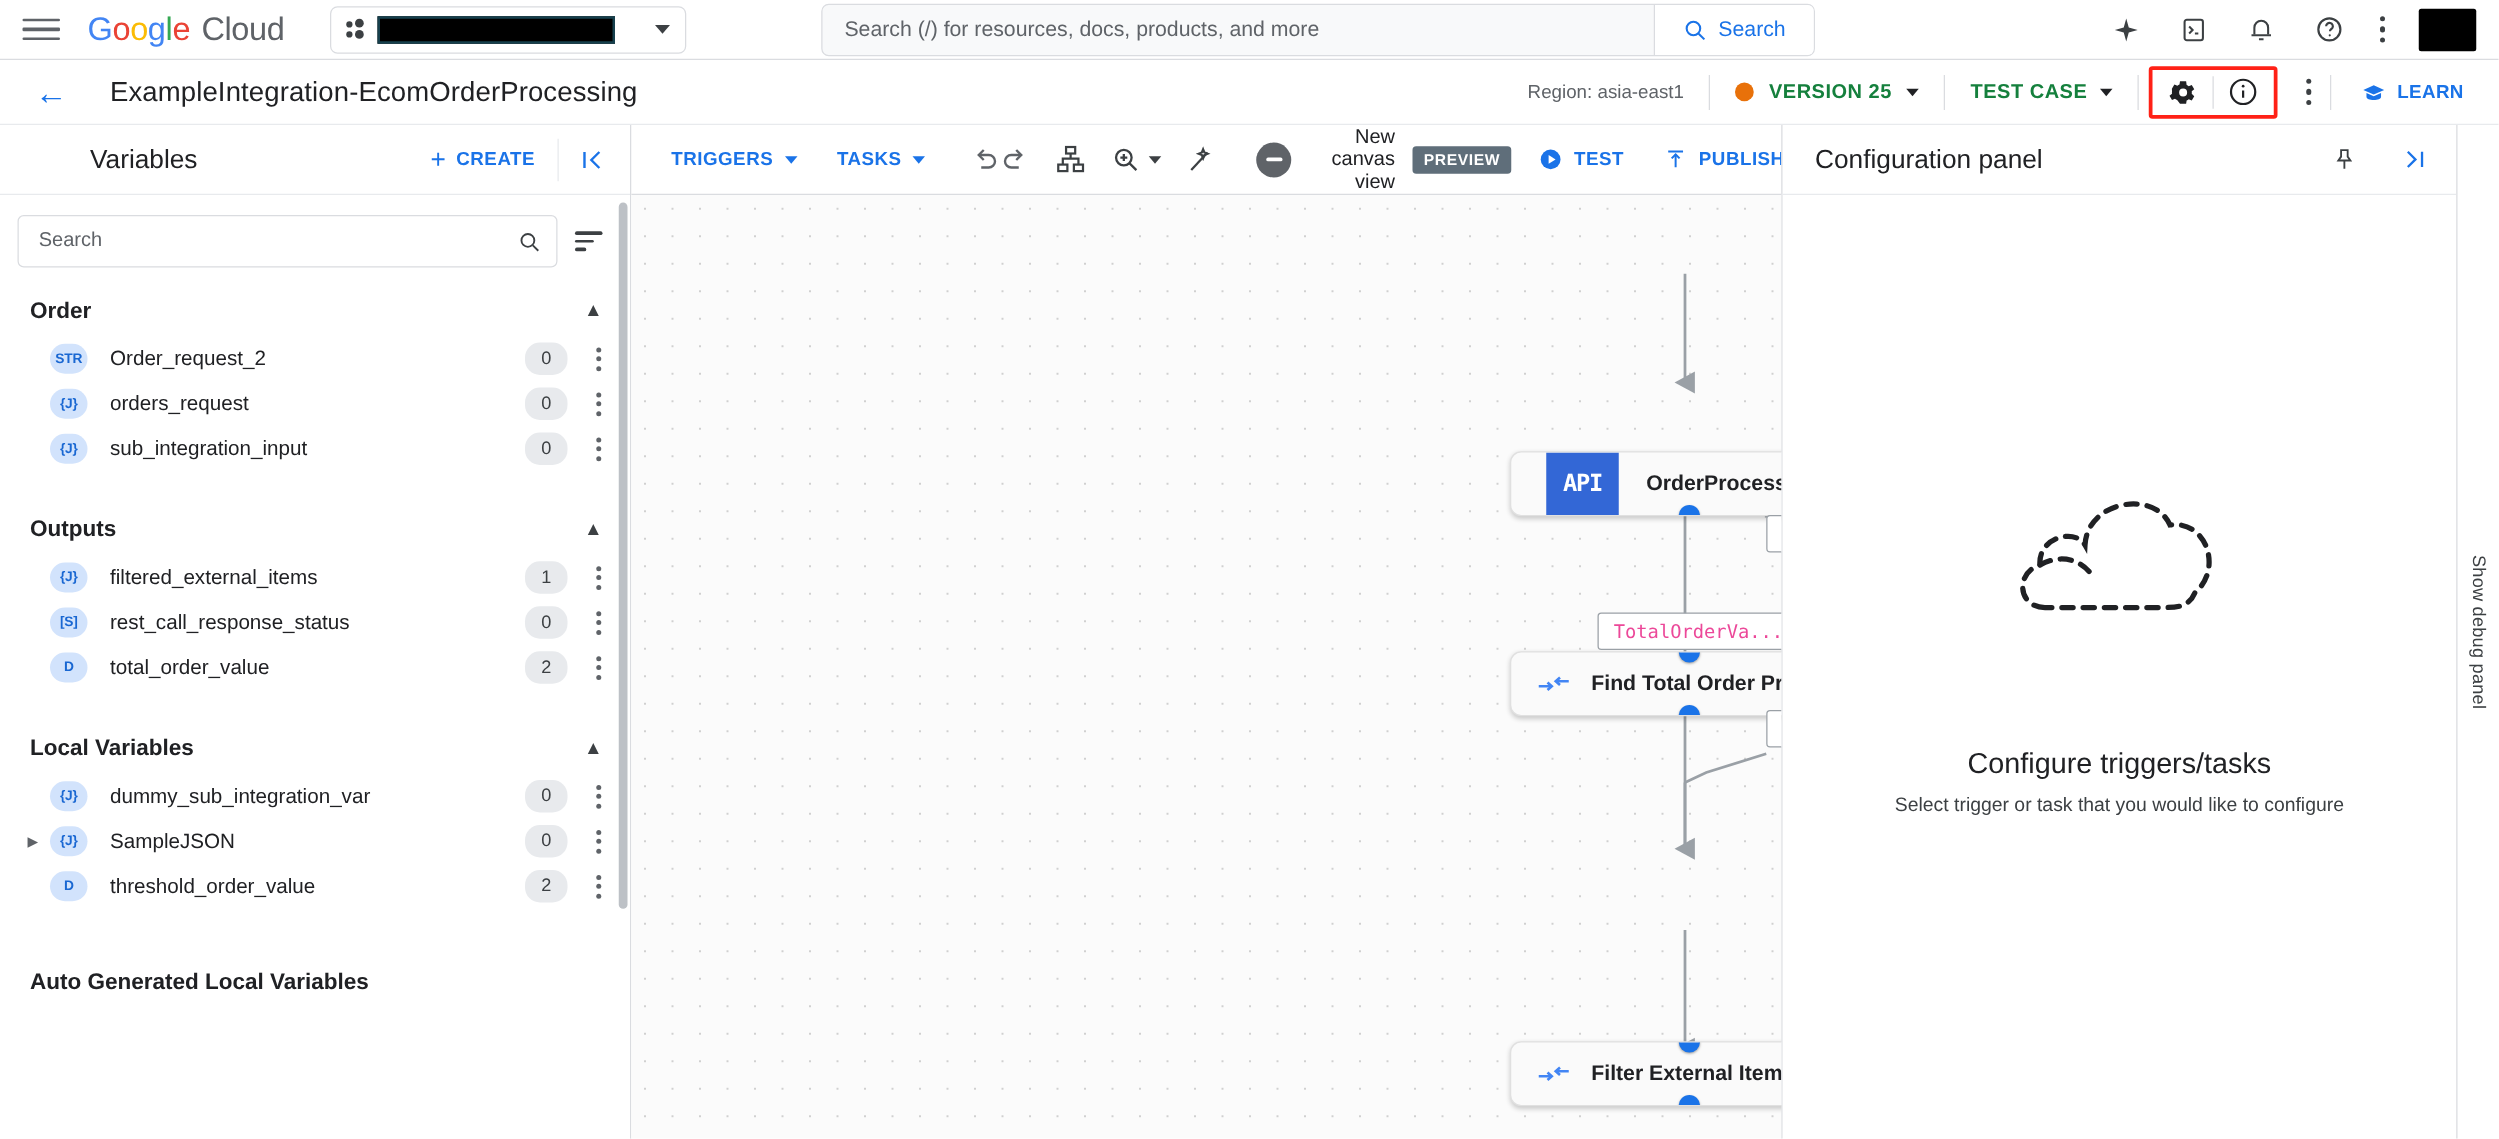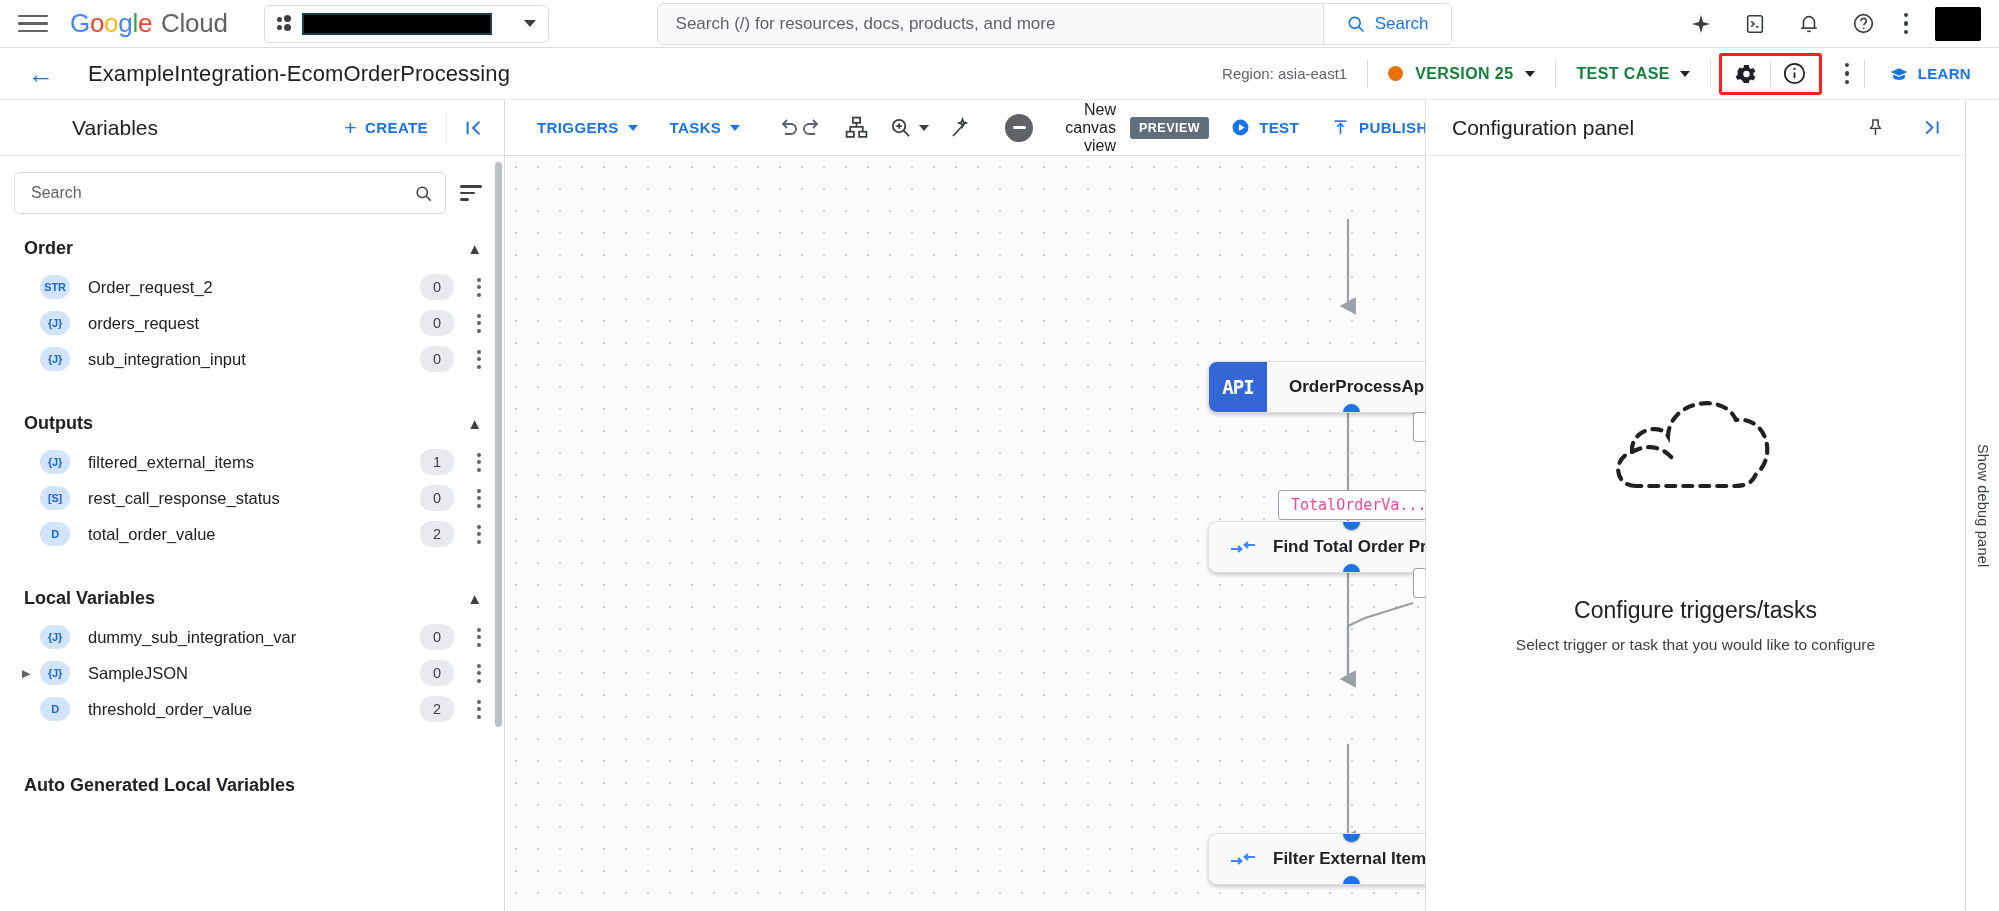--- a/index.html
+++ b/index.html
@@ -145,21 +145,21 @@
   .canvas { flex: 1; position: relative; overflow: hidden; background-color: #fbfbfb;
     background-image: radial-gradient(#d0d0d0 1.1px, transparent 1.1px);
     background-size: 22px 22px; }
 
   .node {
     position: absolute; background: #fafafa; border: 1px solid #e0e0e0; border-radius: 9px;
     box-shadow: 0 2px 4px rgba(0,0,0,.20); display: flex; align-items: center; cursor: pointer; overflow: hidden;
   }
   .node .nlabel { font-size: 17px; font-weight: bold; color: #202124; }
   .api-chip { width: 58px; align-self: stretch; background: #3367d6; color: #fff; font-size: 19px; font-weight: bold;
-    display: flex; align-items: center; justify-content: center; font-family: "DejaVu Sans Mono", monospace; letter-spacing: -1px; flex: none; }
+    display: flex; align-items: center; justify-content: center; font-family: "DejaVu Sans Mono", monospace; letter-spacing: -1px; flex: none; margin-left: 28px; }
   .node-ic { width: 40px; display: flex; align-items: center; justify-content: center; color: #4285F4; flex: none; margin-left: 14px; }
 
   .port { position: absolute; width: 17px; height: 17px; border-radius: 50%; background: #1a73e8; box-shadow: 0 1px 2px rgba(0,0,0,.35); }
 
   .edgelabel {
     position: absolute; background: #fff; border: 1px solid #9aa0a6; border-radius: 3px;
     font-size: 15px; color: #ec4899; padding: 5px 12px; font-family: "DejaVu Sans Mono", monospace;
     white-space: nowrap; cursor: pointer;
   }
 

